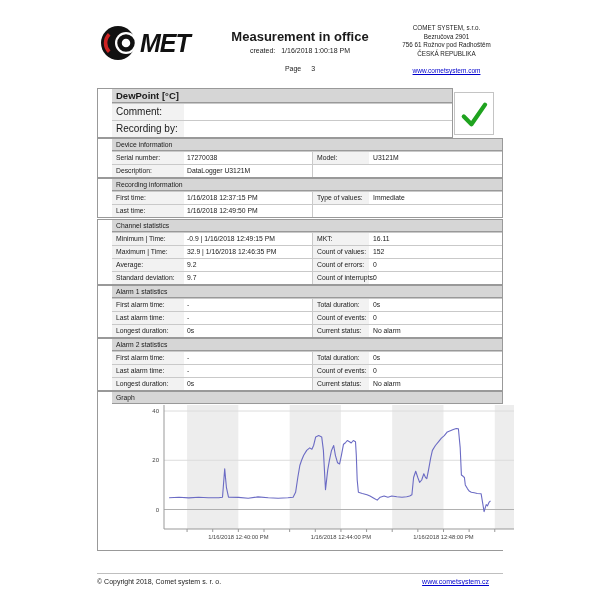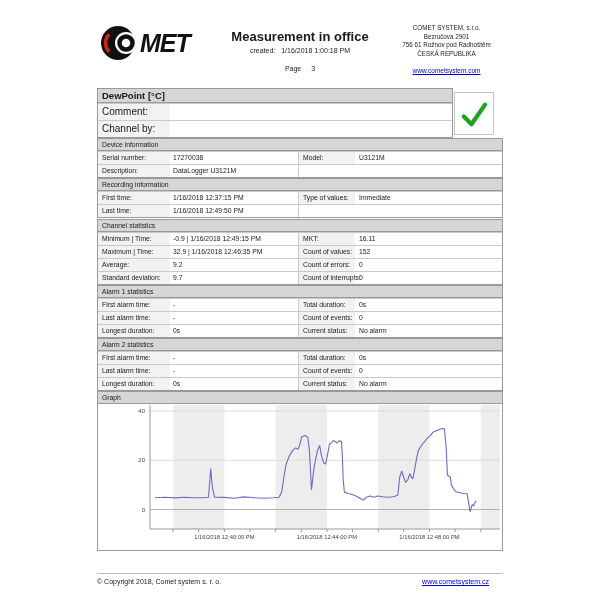--- a/index.html
+++ b/index.html
@@ -15,21 +15,21 @@
   .created span{margin:0 2px;}
   .pageno{font-size:7px;margin-top:11px;color:#222;}
   .pageno span{margin:0 4px;}
   .addr{position:absolute;left:252px;top:16px;width:195px;text-align:center;
         font-size:6.3px;line-height:8.6px;color:#222;}
   .addr-link{position:absolute;left:252px;top:59px;width:195px;text-align:center;font-size:6.5px;}
   .weblink{color:var(--link,#00c);text-decoration:underline;cursor:pointer;}
 
   
   .section{position:absolute;left:0;width:406px;border:1px solid var(--sec-border,#999);
-           box-sizing:border-box;background:#fff;}
+           box-sizing:border-box;background:#fff;padding-left:14px;}
   .sec-title{height:12px;line-height:12px;font-size:6.8px;padding-left:4px;
              background:var(--bar,#d6d6d6);border-bottom:1px solid var(--sec-border,#999);
              box-sizing:border-box;}
   .trow{display:flex;height:13px;line-height:12px;font-size:6.8px;border-top:1px solid var(--row-border,#c9c9c9);box-sizing:border-box;}
   .trow:first-of-type{border-top:none;}
   .cell{box-sizing:border-box;white-space:nowrap;}
   .lab{background:var(--label-bg,#f2f2f2);padding-left:4px;}
   .l1{width:72px;}
   .v1{width:129px;padding-left:3px;border-right:1px solid var(--row-border,#c9c9c9);}
   .l2{width:56px;}
@@ -94,21 +94,21 @@
       <a class="weblink addr-link">www.cometsystem.com</a>
     </div>
 
     <div class="section dp">
       <div class="dp-title">DewPoint [°C]</div>
       <div class="dp-row">
         <div class="cell lab">Comment:</div>
         <div class="cell val"></div>
       </div>
       <div class="dp-row">
-        <div class="cell lab">Channel by:</div>
+        <div class="cell lab">Recording by:</div>
       </div>
     </div>
     <div class="checkbox">
       <svg width="34" height="34" viewBox="0 0 40 40">
         <polyline id="check-mark" points="8,23 17,32 33,9" fill="none" stroke="#1fa31f" stroke-width="5" stroke-linecap="round" stroke-linejoin="round"></polyline>
       </svg>
     </div>
 
     <div id="sections">
         <div class="section" style="top: 130px;">

